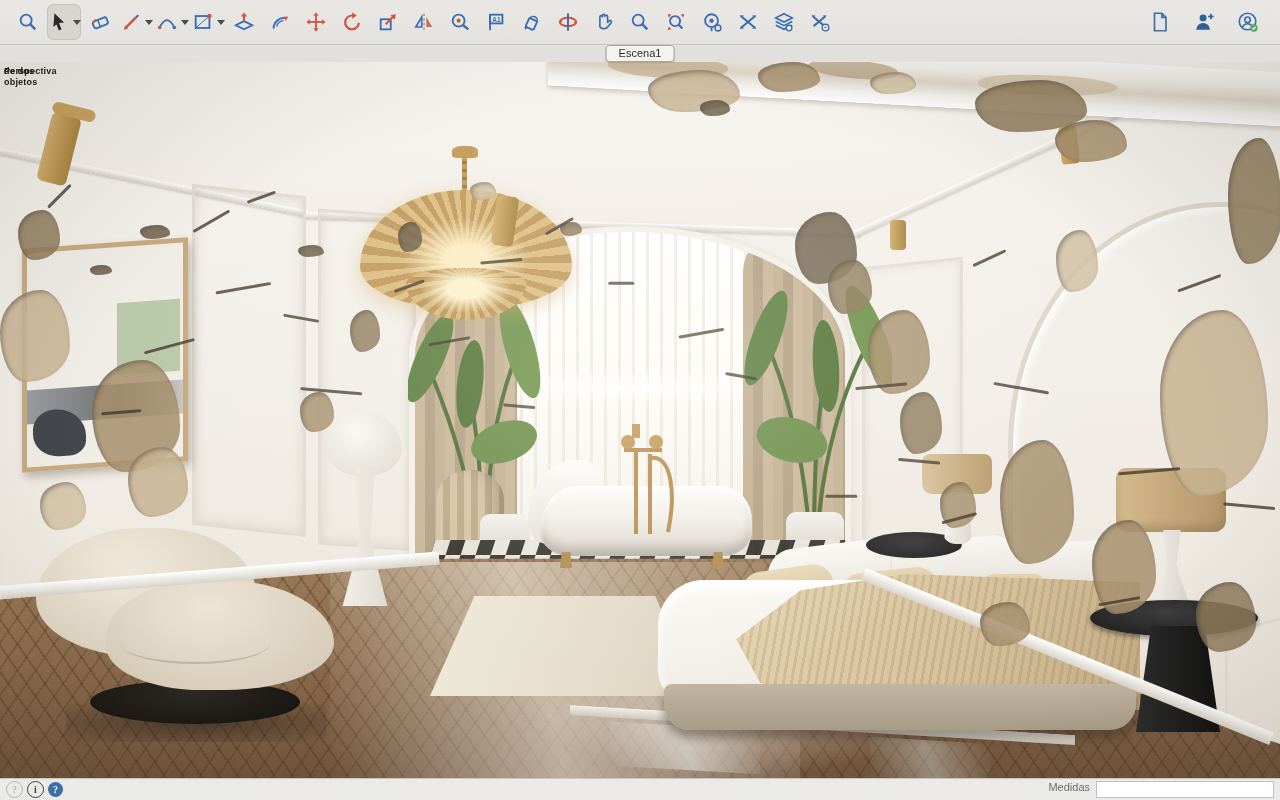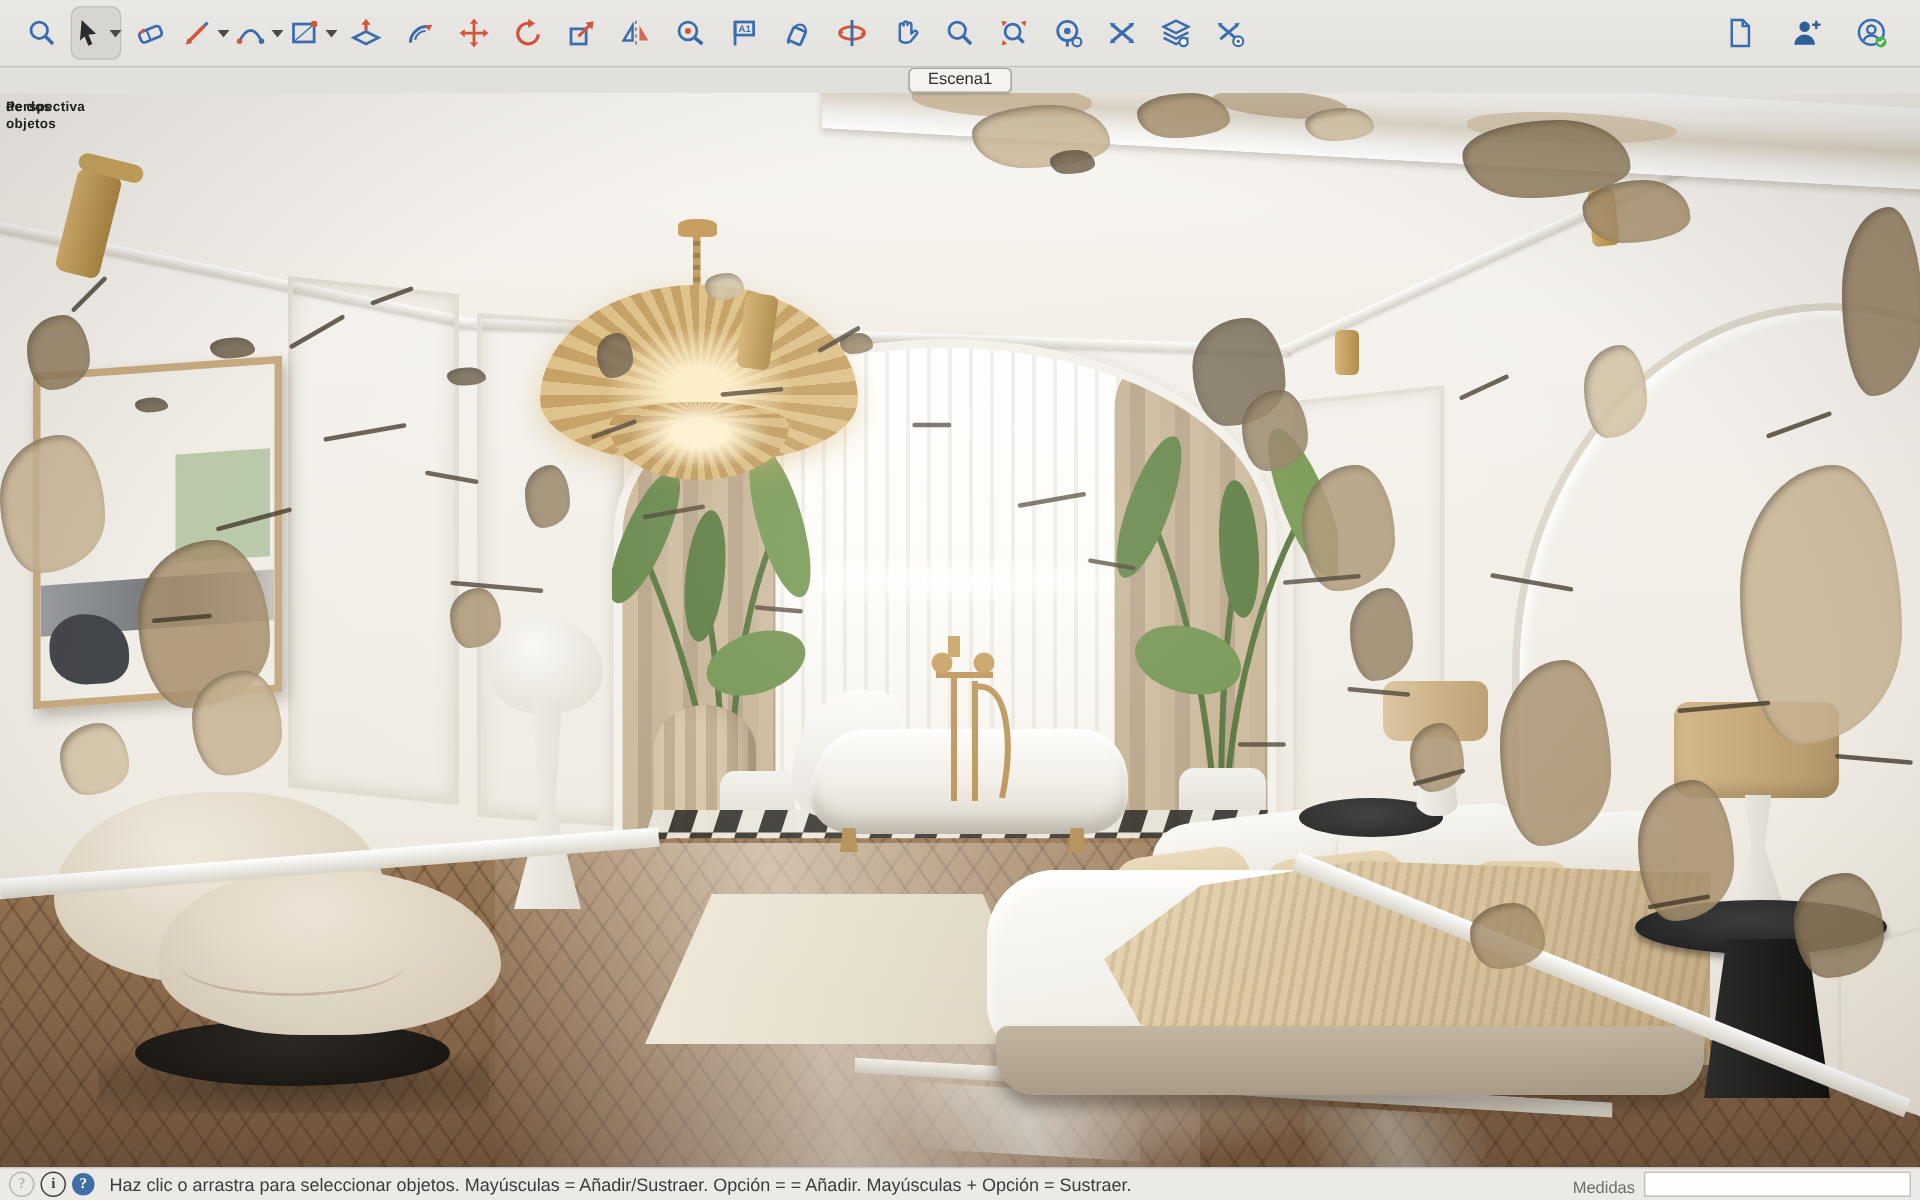--- a/index.html
+++ b/index.html
@@ -36,21 +36,21 @@
   .moldline{background:linear-gradient(#ffffff,#d9d4ca);transform-origin:left top;height:6px;
             box-shadow:0 2px 2px rgba(120,110,95,.25);}
   
   .statusbar{position:absolute;left:0;bottom:0;width:1280px;height:22px;background:#eceae7;
              border-top:1px solid #c8c6c2;display:flex;align-items:center;z-index:30;
              padding:0 6px;box-sizing:border-box;}
   .sb-ic{width:15px;height:15px;border-radius:50%;display:flex;align-items:center;
          justify-content:center;font-size:10px;font-weight:bold;margin-right:4px;
          font-family:"Liberation Serif",serif;}
   .sb-hint{font-size:12px;color:#3b3b39;margin-left:6px;white-space:nowrap;}
-  .sb-meas{margin-left:auto;display:flex;align-items:flex-end;}
+  .sb-meas{margin-left:auto;display:flex;align-items:flex-start;}
   .sb-meas label{font-size:11px;color:#6d6d6a;margin-right:6px;}
   .sb-meas input{width:170px;height:15px;border:1px solid #c2c0bc;background:#fff;
                  font-size:11px;padding:0 3px;outline:none;}
 </style>
 </head>
 <body>
 
 <div class="toolbar">
   <div id="tb-left" style="display:flex;align-items:center;">
       <div class="tool">
@@ -546,18 +546,17 @@
        radial-gradient(ellipse at 50% 42%,rgba(255,252,244,.22),rgba(255,255,255,0) 55%),
        radial-gradient(ellipse at 50% 55%,rgba(0,0,0,0) 62%,rgba(70,58,44,.16) 100%);pointer-events:none;"></div>
 </div>
 
 <div class="statusbar">
   <div id="sb-icons" style="display:flex;align-items:center;">
       <div class="sb-ic" style="border: 1.5px solid rgb(183, 181, 176); color: rgb(183, 181, 176);">?</div>
       <div class="sb-ic" style="border: 1.5px solid rgb(63, 63, 61); color: rgb(63, 63, 61);">i</div>
       <div class="sb-ic" style="background: rgb(61, 110, 165); color: rgb(255, 255, 255);">?</div>
     </div>
-  <span class="sb-hint">Haz clic o arrastra para seleccionar objetos. Mayúsculas = Añadir/Sustraer. Opción = = Añadir. Mayúsculas + Opción = Sustraer.</span>
   <div class="sb-meas">
     <label>Medidas</label>
     <input value="" style="">
   </div>
 </div>
 
 </body></html>

